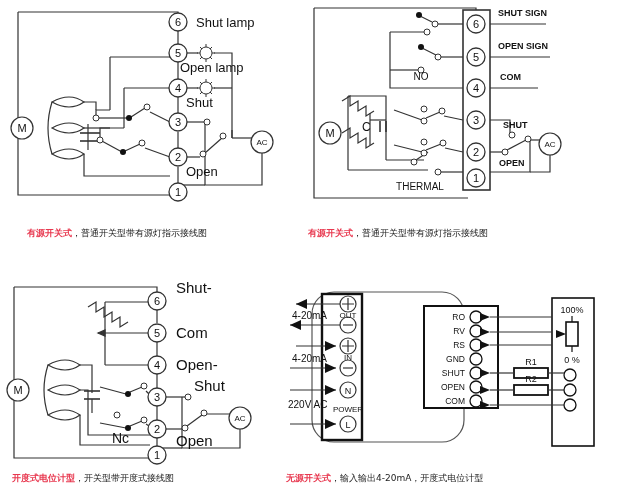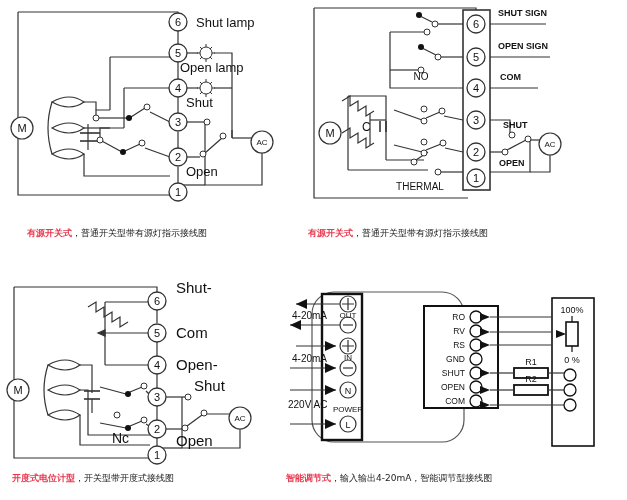--- a/index.html
+++ b/index.html
@@ -472,14 +472,14 @@
   <path d="M210 60 l-10 -4 l0 8 Z" fill="#111"></path>
   <path d="M210 73 l-10 -4 l0 8 Z" fill="#111"></path>
   <path d="M210 101 l-10 -4 l0 8 Z" fill="#111"></path>
   <path d="M210 118 l-10 -4 l0 8 Z" fill="#111"></path>
   <path d="M210 133 l-10 -4 l0 8 Z" fill="#111"></path>
   <path d="M286 62 l-10 -4 l0 8 Z" fill="#111"></path>
 </svg>
 </div>
 
 <div class="cap" style="left:286px;top:472px;">
-  <span class="kw">智能调节式</span><span class="rest">，</span><span class="rest">输入输出4-20mA，智能调节型接线图</span>
+  <span class="kw">无源开关式</span><span class="rest">，</span><span class="rest">输入输出4-20mA，开度式电位计型</span>
 </div>
 
 </body></html>

